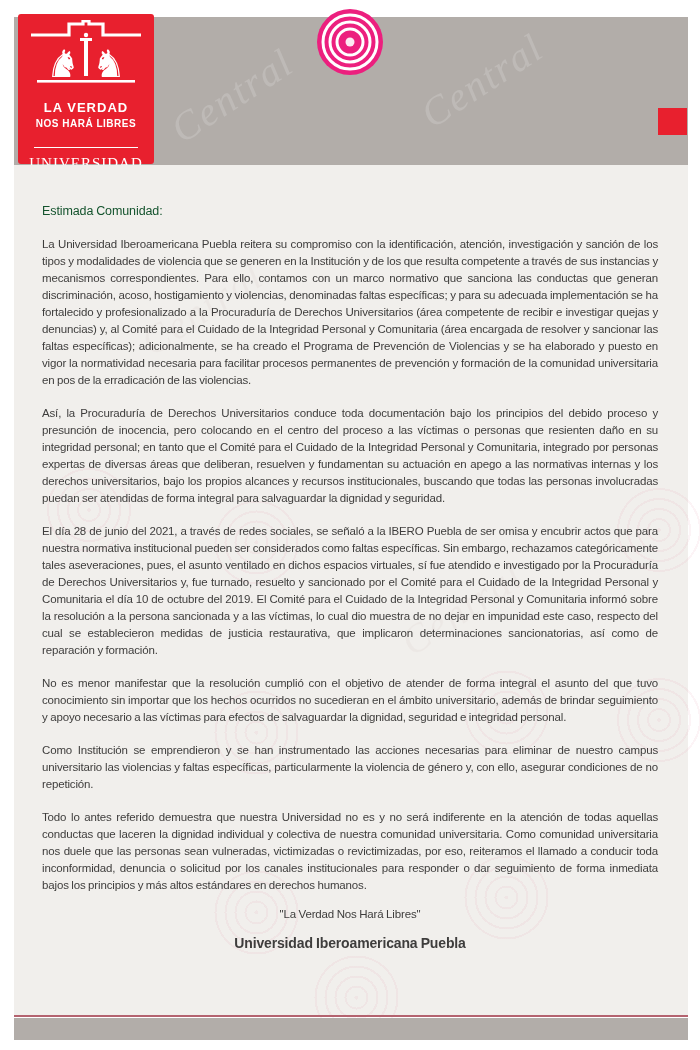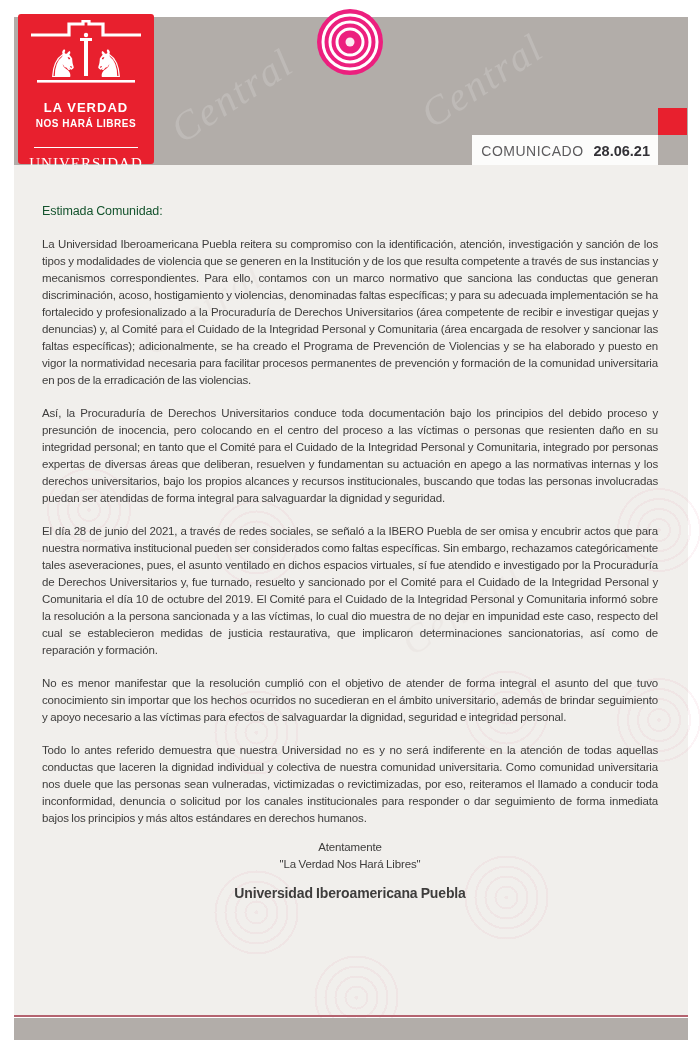--- a/index.html
+++ b/index.html
@@ -102,24 +102,20 @@
   </div>
 
   <svg class="circles-wm" width="70" height="70" viewBox="0 0 70 70">
     <circle cx="35" cy="35" r="33" fill="#ec1f7e"></circle>
     <circle cx="35" cy="35" r="27" fill="none" stroke="#ffffff" stroke-width="3"></circle>
     <circle cx="35" cy="35" r="20" fill="none" stroke="#ffffff" stroke-width="3"></circle>
     <circle cx="35" cy="35" r="13" fill="none" stroke="#ffffff" stroke-width="3"></circle>
     <circle cx="35" cy="35" r="4.5" fill="#ffffff" opacity="0.9"></circle>
   </svg>
 
-  <div class="comunicado-bar">
-    <span class="comunicado-label">COMUNICADO</span>
-    <span class="comunicado-date">28.06.21</span>
-  </div>
   <div class="red-square"></div>
 
   <div class="body-area">
 
     <div class="ring" style="left:30px;top:300px;width:90px;height:90px;"></div>
     <div class="ring" style="left:195px;top:330px;width:95px;height:95px;"></div>
     <div class="ring" style="left:600px;top:320px;width:90px;height:90px;"></div>
     <div class="ring" style="left:195px;top:520px;width:95px;height:95px;"></div>
     <div class="ring" style="left:445px;top:500px;width:95px;height:95px;"></div>
     <div class="ring" style="left:600px;top:510px;width:90px;height:90px;"></div>
@@ -128,23 +124,23 @@
     <div class="ring" style="left:300px;top:790px;width:85px;height:85px;"></div>
     <span class="ghost body-ghost" style="left:120px;top:120px;">Central</span>
     <span class="ghost body-ghost" style="left:380px;top:420px;">Central</span>
 
     <div class="content">
       <p class="salutation">Estimada Comunidad:</p>
       <p class="para">La Universidad Iberoamericana Puebla reitera su compromiso con la identificación, atención, investigación y sanción de los tipos y modalidades de violencia que se generen en la Institución y de los que resulta competente a través de sus instancias y mecanismos correspondientes. Para ello, contamos con un marco normativo que sanciona las conductas que generan discriminación, acoso, hostigamiento y violencias, denominadas faltas específicas; y para su adecuada implementación se ha fortalecido y profesionalizado a la Procuraduría de Derechos Universitarios (área competente de recibir e investigar quejas y denuncias) y, al Comité para el Cuidado de la Integridad Personal y Comunitaria (área encargada de resolver y sancionar las faltas específicas); adicionalmente, se ha creado el Programa de Prevención de Violencias y se ha elaborado y puesto en vigor la normatividad necesaria para facilitar procesos permanentes de prevención y formación de la comunidad universitaria en pos de la erradicación de las violencias.</p>
       <p class="para">Así, la Procuraduría de Derechos Universitarios conduce toda documentación bajo los principios del debido proceso y presunción de inocencia, pero colocando en el centro del proceso a las víctimas o personas que resienten daño en su integridad personal; en tanto que el Comité para el Cuidado de la Integridad Personal y Comunitaria, integrado por personas expertas de diversas áreas que deliberan, resuelven y fundamentan su actuación en apego a las normativas internas y los derechos universitarios, bajo los propios alcances y recursos institucionales, buscando que todas las personas involucradas puedan ser atendidas de forma integral para salvaguardar la dignidad y seguridad.</p>
       <p class="para">El día 28 de junio del 2021, a través de redes sociales, se señaló a la IBERO Puebla de ser omisa y encubrir actos que para nuestra normativa institucional pueden ser considerados como faltas específicas. Sin embargo, rechazamos categóricamente tales aseveraciones, pues, el asunto ventilado en dichos espacios virtuales, sí fue atendido e investigado por la Procuraduría de Derechos Universitarios y, fue turnado, resuelto y sancionado por el Comité para el Cuidado de la Integridad Personal y Comunitaria el día 10 de octubre del 2019. El Comité para el Cuidado de la Integridad Personal y Comunitaria informó sobre la resolución a la persona sancionada y a las víctimas, lo cual dio muestra de no dejar en impunidad este caso, respecto del cual se establecieron medidas de justicia restaurativa, que implicaron determinaciones sancionatorias, así como de reparación y formación.</p>
       <p class="para">No es menor manifestar que la resolución cumplió con el objetivo de atender de forma integral el asunto del que tuvo conocimiento sin importar que los hechos ocurridos no sucedieran en el ámbito universitario, además de brindar seguimiento y apoyo necesario a las víctimas para efectos de salvaguardar la dignidad, seguridad e integridad personal.</p>
+      <p class="para">Como Institución se emprendieron y se han instrumentado las acciones necesarias para eliminar de nuestro campus universitario las violencias y faltas específicas, particularmente la violencia de género y, con ello, asegurar condiciones de no repetición.</p>
       <p class="para">Todo lo antes referido demuestra que nuestra Universidad no es y no será indiferente en la atención de todas aquellas conductas que laceren la dignidad individual y colectiva de nuestra comunidad universitaria. Como comunidad universitaria nos duele que las personas sean vulneradas, victimizadas o revictimizadas, por eso, reiteramos el llamado a conducir toda inconformidad, denuncia o solicitud por los canales institucionales para responder o dar seguimiento de forma inmediata bajos los principios y más altos estándares en derechos humanos.</p>
       <div class="closing">
-        <p class="c1">Atentamente</p>
         <p class="c2">"La Verdad Nos Hará Libres"</p>
         <p class="sig">Universidad Iberoamericana Puebla</p>
       </div>
     </div>
   </div>
 
   <div class="footer-line"></div>
   <div class="footer-band"></div>
 
 </div>

